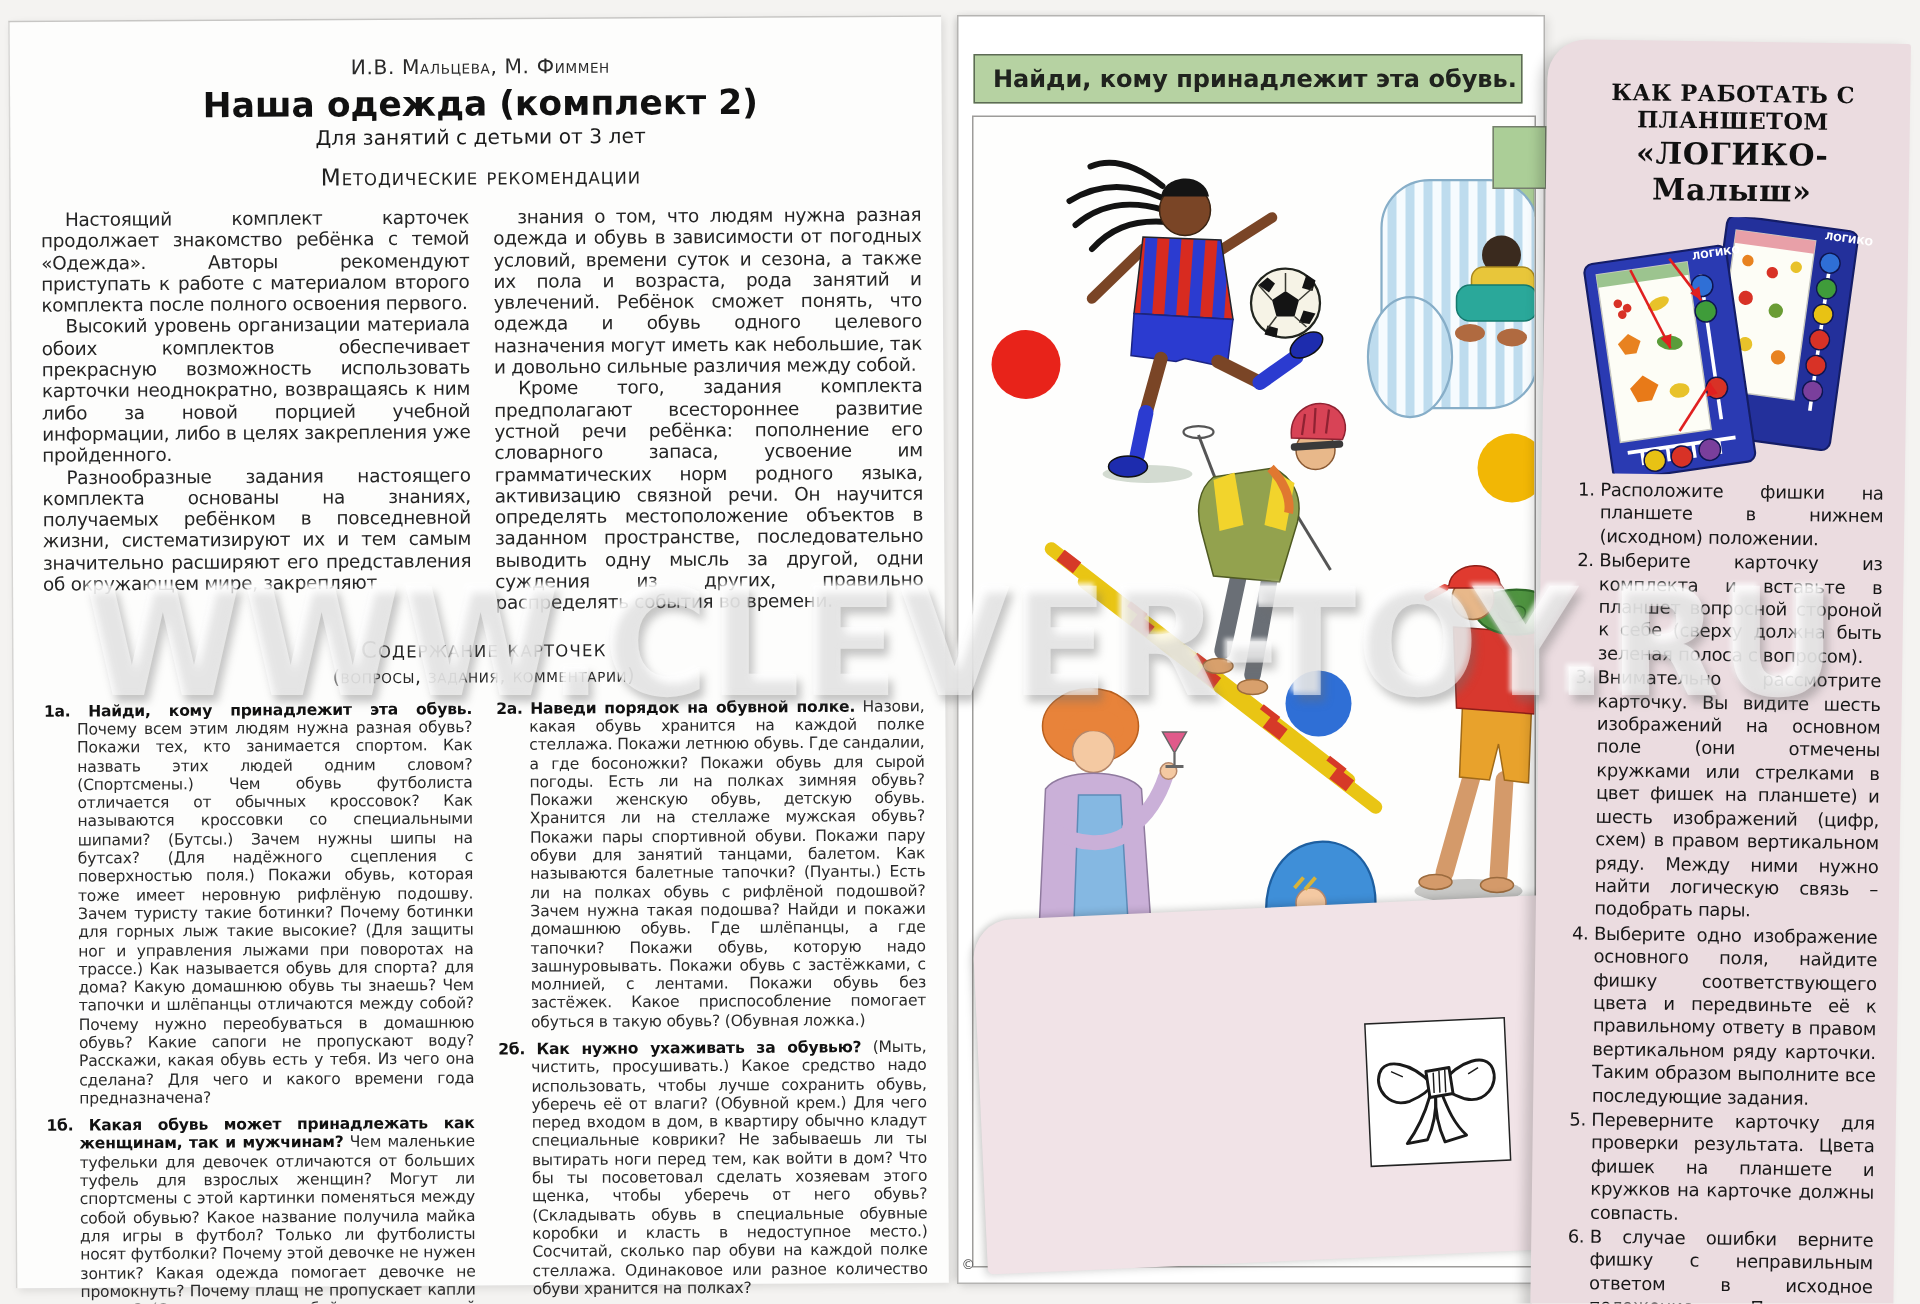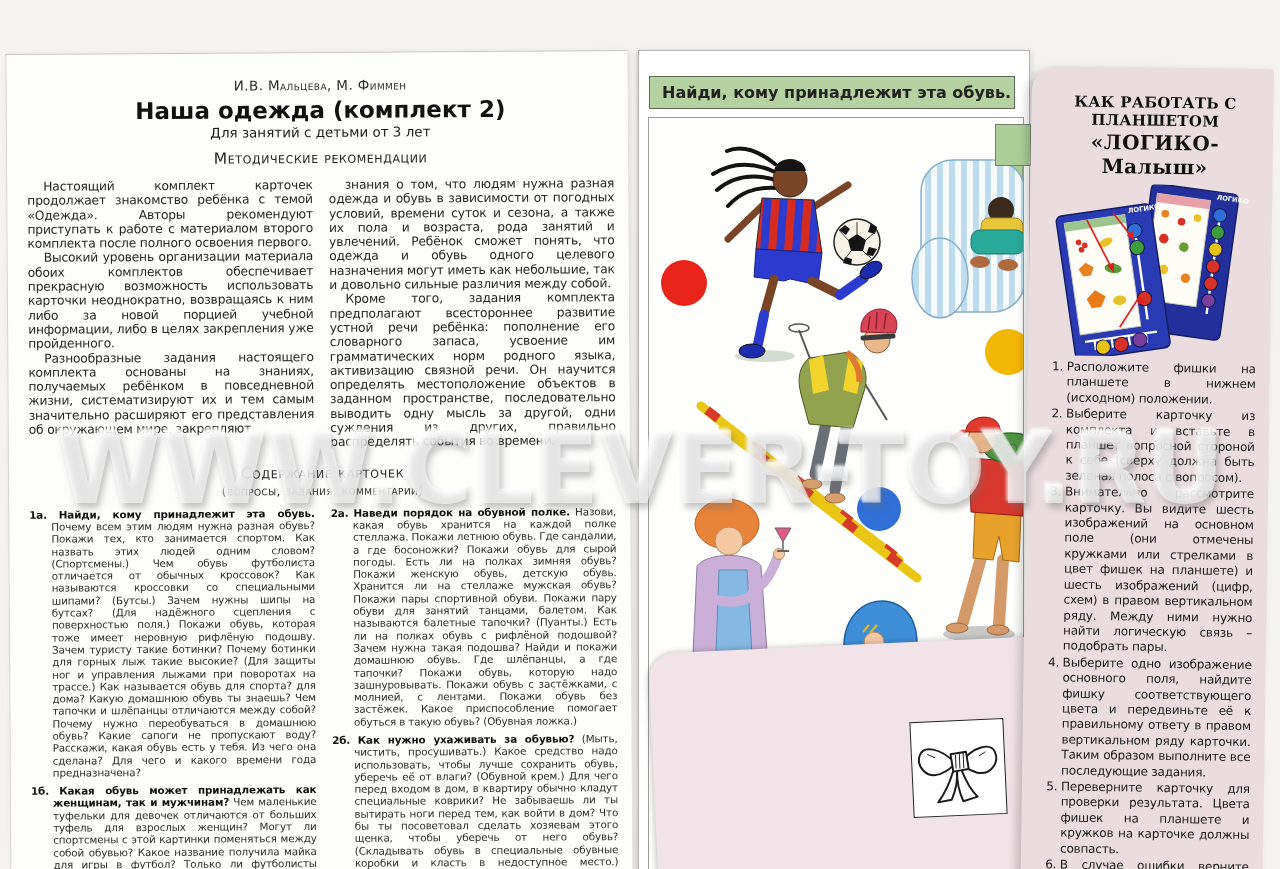--- a/index.html
+++ b/index.html
@@ -3,21 +3,21 @@
 <meta charset="utf-8">
 <style>
   html,body{margin:0;padding:0;}
   body{
     width:1280px;height:869px;overflow:hidden;
     background:#f4f3f1;
     font-family:"DejaVu Sans","Liberation Sans",sans-serif;
     color:#1b1b1b;
     position:relative;
   }
-  .scene{position:absolute;inset:0;margin-top:40px;}
+  .scene{position:absolute;inset:0;}
 
   
   .page-left{
     position:absolute;left:8px;top:12px;width:622px;height:845px;
     background:#fdfdfc;
     border-top:1px solid #c7c6c4;border-left:1px solid #d6d5d3;
     box-shadow:2px 2px 6px rgba(0,0,0,.10);
     transform:rotate(-.35deg);
     padding:24px 14px 0 20px;box-sizing:border-box;
   }

